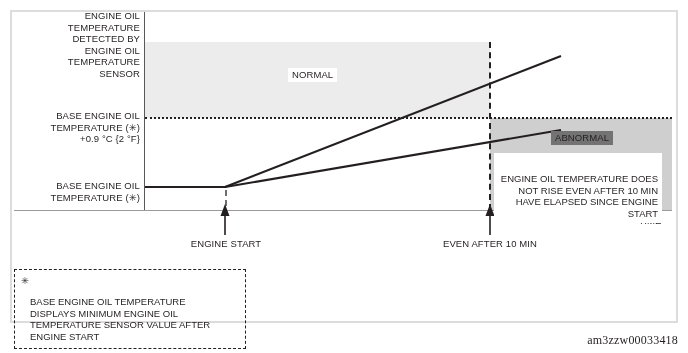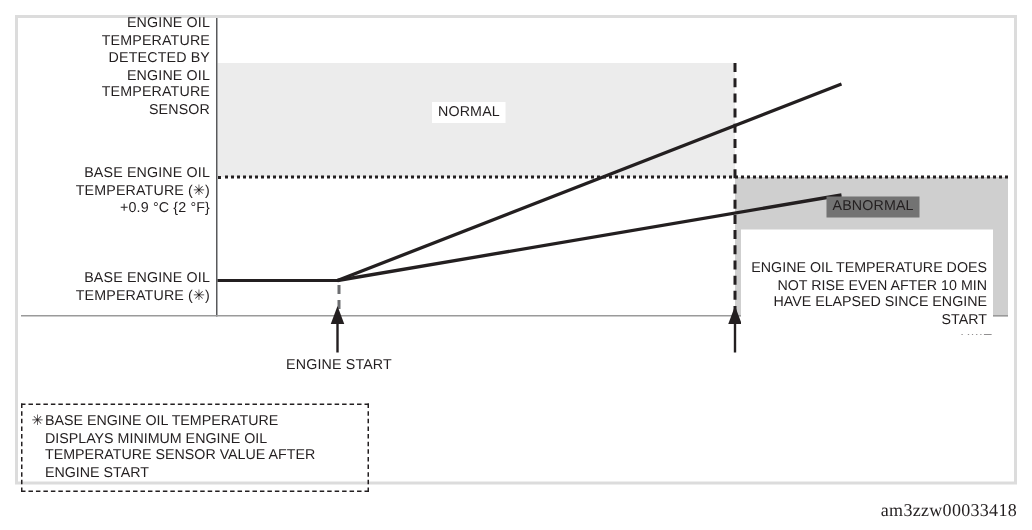--- a/index.html
+++ b/index.html
@@ -193,20 +193,21 @@
     display: flex;
     align-items: flex-start;
   }
   #footnote .fn-star {
     flex: 0 0 auto;
     margin-right: 1px;
   }
   #footnote .fn-text {
     flex: 1 1 auto;
     white-space: pre-line;
+    margin-top: 21px;
   }
   
   #figure-id {
     position: absolute;
     right: 10px;
     top: 333px;
     font-family: "Liberation Serif", serif;
     font-size: 12px;
     color: #231f20;
     letter-spacing: 0.2px;
@@ -251,20 +252,21 @@
 TEMPERATURE (✳)
 +0.9 °C {2 °F}</div>
 
   <div class="lbl lbl-right" id="label-base">BASE ENGINE OIL
 TEMPERATURE (✳)</div>
 
   <div class="lbl" id="label-time">TIME</div>
 
   <div class="lbl lbl-center" id="label-engine-start">ENGINE START</div>
 
+  <div class="lbl lbl-center" id="label-even-after">EVEN AFTER 10 MIN</div>
 
   <div class="lbl" id="label-normal">NORMAL</div>
 
   <div class="lbl" id="label-abnormal">ABNORMAL</div>
 
   <div id="box-abnormal-note">ENGINE OIL TEMPERATURE DOES
 NOT RISE EVEN AFTER 10 MIN
 HAVE ELAPSED SINCE ENGINE
 START</div>
 

